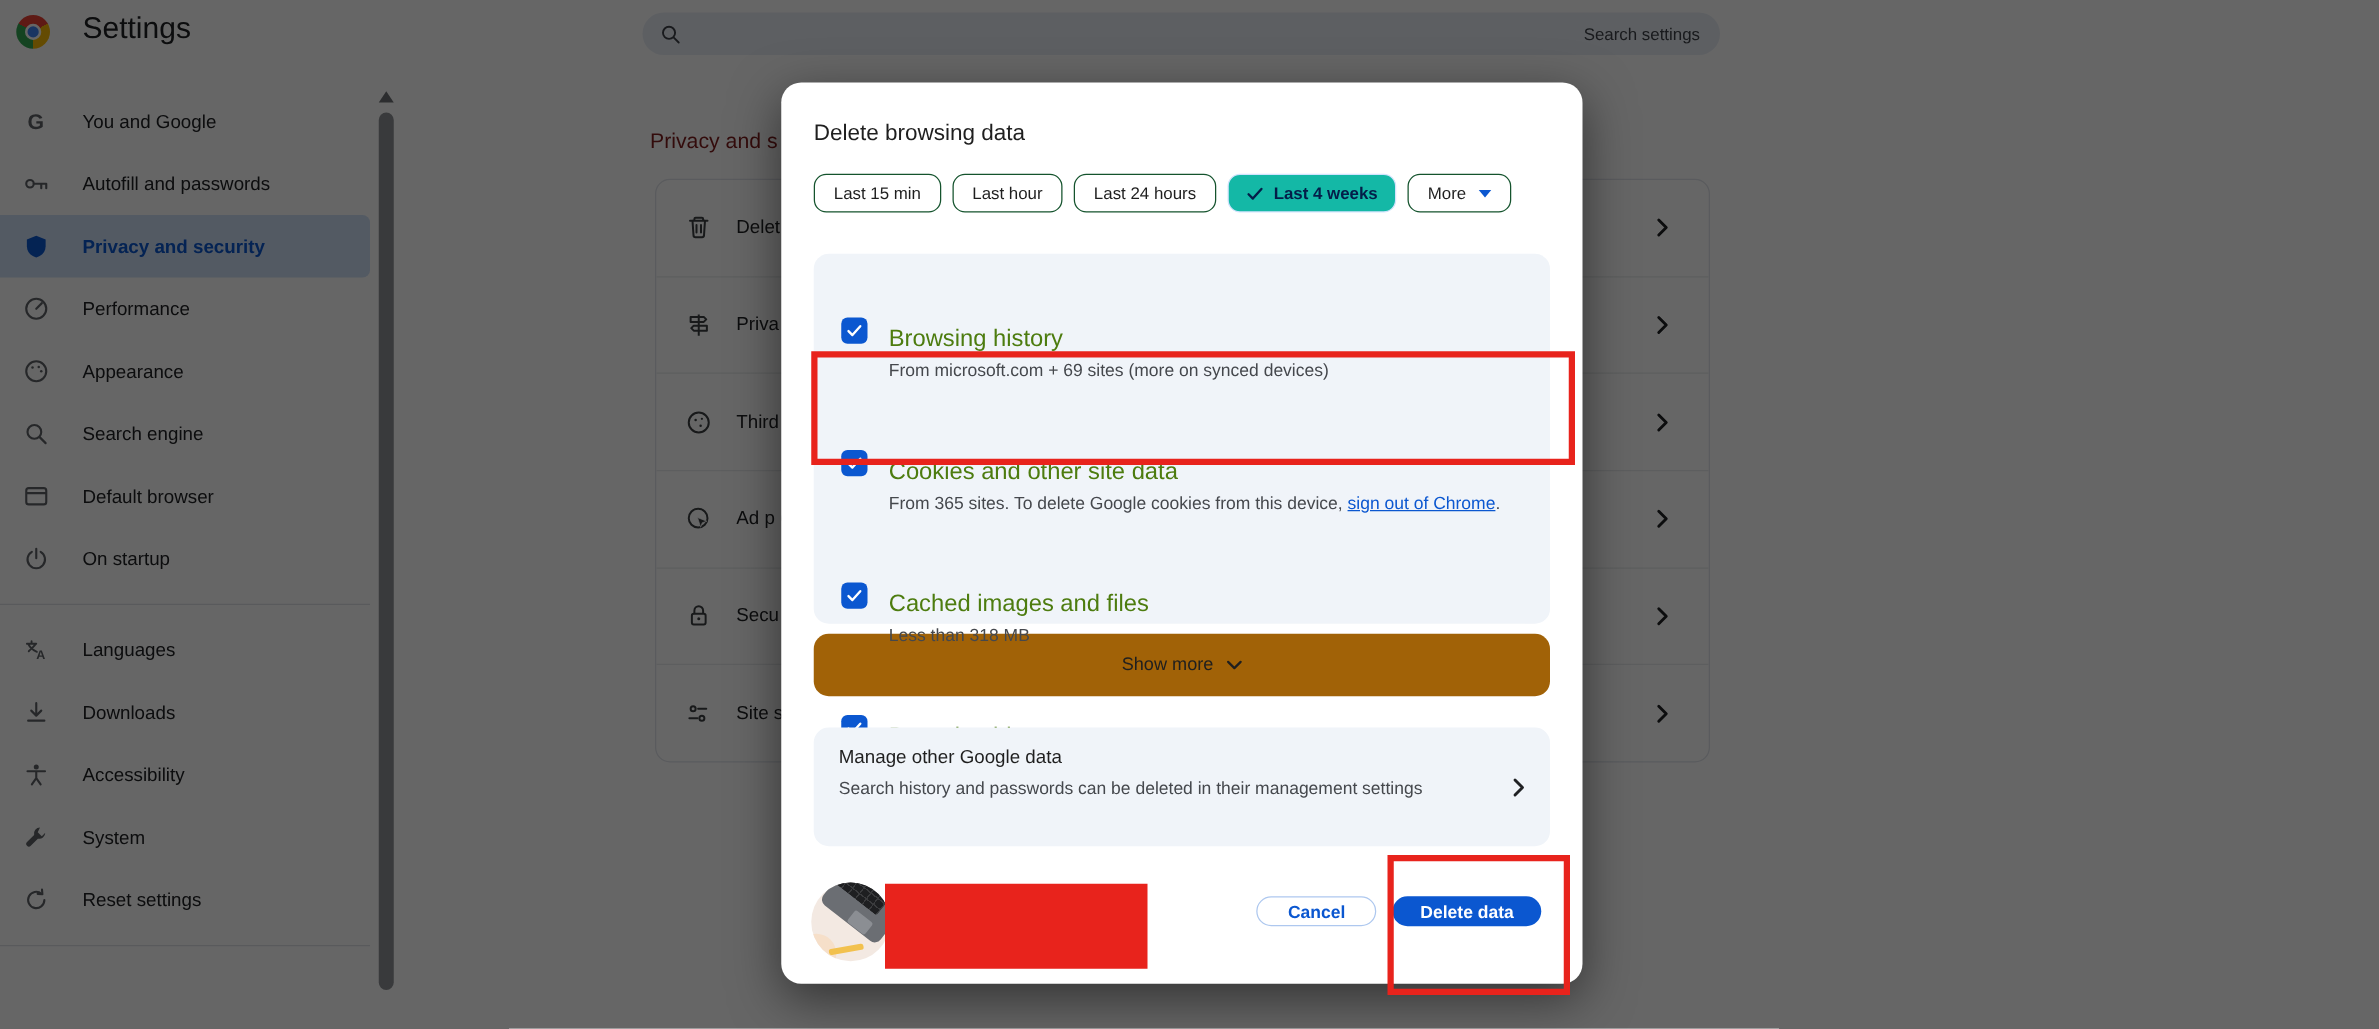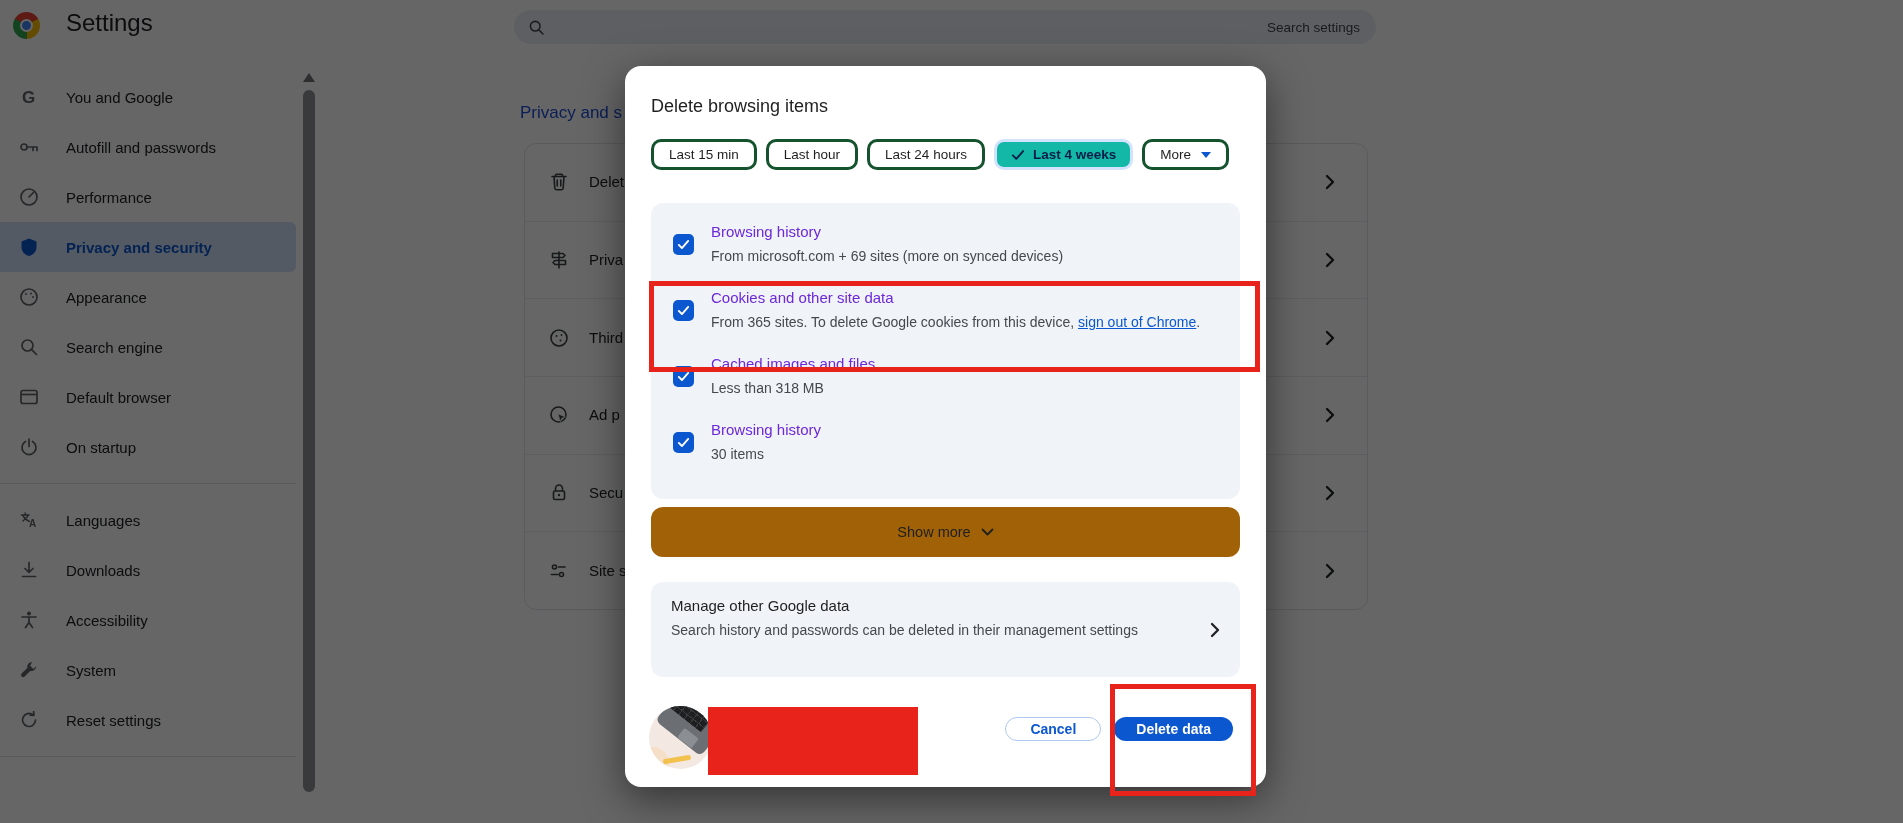--- a/index.html
+++ b/index.html
@@ -26,49 +26,49 @@
   .sb-item .lbl{font-size:15px;font-weight:500;color:#202124;}
   .sb-item.selected{background:#cfe0f8;border-radius:0 6px 6px 0;}
   .sb-item.selected .lbl{color:#0b57d0;font-weight:700;}
   .sb-icon{width:22px;height:22px;flex:0 0 22px;}
   .sb-divider{height:1px;background:#dfe1e5;margin:11px 0;}
 
   .sb-scroll-up{position:absolute;left:303px;top:73px;width:0;height:0;
     border-left:6px solid transparent;border-right:6px solid transparent;border-bottom:9px solid #6f7276;}
   .sb-scroll-thumb{position:absolute;left:303px;top:90px;width:12px;height:702px;border-radius:6px;background:#8f9296;}
 
-  .content-heading{position:absolute;left:520px;top:103px;font-size:17px;font-weight:500;color:#1d4ed8;}
+  .content-heading{position:absolute;left:520px;top:103px;font-size:17px;font-weight:500;color:#7f1d1d;}
   .card{position:absolute;left:524px;top:143px;width:844px;height:467px;background:#fff;
     border:1px solid #e0e3ea;border-radius:12px;box-sizing:border-box;display:flex;flex-direction:column;overflow:hidden;}
   .card-row{flex:1;display:flex;align-items:center;padding:0 30px 0 22px;gap:18px;border-bottom:1px solid #e8eaed;cursor:pointer;}
   .card-row:last-child{border-bottom:none;}
   .card-icon{width:24px;height:24px;flex:0 0 24px;}
   .card-texts{flex:1;overflow:hidden;}
   .card-title{font-size:15px;color:#202124;margin-bottom:6px;white-space:nowrap;}
   .card-sub{font-size:13.5px;color:#5f6368;white-space:nowrap;}
   .card-chevron{flex:0 0 12px;}
 
   
   .scrim{position:absolute;inset:0;background:rgba(0,0,0,0.60);z-index:10;}
 
   
   .dialog{position:absolute;left:625px;top:66px;width:641px;height:721px;background:#fff;border-radius:16px;
     box-shadow:0 12px 40px rgba(0,0,0,0.5);z-index:20;padding:0 26px;box-sizing:border-box;}
   .dlg-title{padding-top:30px;font-size:18px;font-weight:500;color:#1f1f1f;}
   .chips{margin-top:22px;display:flex;gap:9px;}
-  .chip{height:31px;border:3px solid #14532d;border-radius:10px;background:#fff;display:flex;align-items:center;
+  .chip{height:31px;border:1px solid #14532d;border-radius:10px;background:#fff;display:flex;align-items:center;
     padding:0 15px;font-size:13.5px;font-weight:500;color:#1f1f1f;cursor:pointer;gap:8px;box-sizing:border-box;}
   .chip.selected{background:#14b8a6;border-color:#d3e3fd;color:#041e49;font-weight:700;padding:0 14px;}
   .more-caret{width:0;height:0;border-left:5px solid transparent;border-right:5px solid transparent;border-top:6px solid #0b57d0;margin-left:2px;}
 
   .dlg-list{margin-top:33px;height:296px;background:#f0f4f9;border-radius:12px;padding:18px 20px 0 22px;box-sizing:border-box;}
   .dlg-row{display:flex;align-items:center;gap:17px;margin-bottom:20px;cursor:pointer;}
   .cbx{width:21px;height:21px;border-radius:5px;background:#0b57d0;flex:0 0 21px;display:flex;align-items:center;justify-content:center;}
   .dlg-row-texts{flex:1;}
-  .dlg-row-title{font-size:15px;font-weight:500;color:#6d28d9;line-height:21px;margin-bottom:3px;}
+  .dlg-row-title{font-size:19px;font-weight:500;color:#4d7c0f;line-height:21px;margin-bottom:3px;margin-top:40px;}
   .dlg-row-sub{font-size:14px;color:#45484d;line-height:22px;max-width:556px;}
   .dlg-row-sub a{color:#0b57d0;text-decoration:underline;}
 
   .show-more{margin-top:8px;height:50px;background:#a16207;border-radius:12px;display:flex;align-items:center;
     justify-content:center;gap:10px;font-size:14.5px;font-weight:500;color:#1f1f1f;cursor:pointer;}
 
   .manage{margin-top:25px;height:95px;background:#f0f4f9;border-radius:12px;padding:15px 44px 0 20px;
     box-sizing:border-box;position:relative;cursor:pointer;}
   .manage-title{font-size:15px;font-weight:500;color:#1f1f1f;margin-bottom:5px;}
   .manage-sub{font-size:14px;color:#45484d;line-height:22px;max-width:500px;}
@@ -127,36 +127,36 @@
     </div>
     <div class="sb-item">
       <span class="sb-icon">
           <svg viewBox="0 0 22 22" fill="none" stroke="#5f6368" stroke-width="1.7" stroke-linecap="round">
             <circle cx="6" cy="11" r="3"></circle>
             <path d="M9 11 H19 M15 11 V14.5 M19 11 V14.5"></path>
           </svg>
         </span>
       <span class="lbl">Autofill and passwords</span>
     </div>
+    <div class="sb-item selected">
+      <span class="sb-icon">
+          <svg viewBox="0 0 22 22">
+            <path d="M11 2.5 L18.5 5.5 V11 C18.5 15.5 15.5 18.7 11 20 C6.5 18.7 3.5 15.5 3.5 11 V5.5 Z" fill="#0b57d0"></path>
+          </svg>
+        </span>
+      <span class="lbl">Privacy and security</span>
+    </div>
     <div class="sb-item">
       <span class="sb-icon">
           <svg viewBox="0 0 22 22" fill="none" stroke="#5f6368" stroke-width="1.7" stroke-linecap="round">
             <circle cx="11" cy="11" r="8"></circle>
             <path d="M11 11 L15.5 6.5"></path>
           </svg>
         </span>
       <span class="lbl">Performance</span>
-    </div>
-    <div class="sb-item selected">
-      <span class="sb-icon">
-          <svg viewBox="0 0 22 22">
-            <path d="M11 2.5 L18.5 5.5 V11 C18.5 15.5 15.5 18.7 11 20 C6.5 18.7 3.5 15.5 3.5 11 V5.5 Z" fill="#0b57d0"></path>
-          </svg>
-        </span>
-      <span class="lbl">Privacy and security</span>
     </div>
     <div class="sb-item">
       <span class="sb-icon">
           <svg viewBox="0 0 22 22" fill="none" stroke="#5f6368" stroke-width="1.7">
             <circle cx="11" cy="11" r="8"></circle>
             <circle cx="8" cy="8" r="1" fill="#5f6368" stroke="none"></circle>
             <circle cx="13" cy="7.5" r="1" fill="#5f6368" stroke="none"></circle>
             <circle cx="15" cy="11" r="1" fill="#5f6368" stroke="none"></circle>
           </svg>
         </span>
@@ -348,21 +348,21 @@
             <path d="M2 2 L8 8 L2 14" stroke="#202124" stroke-width="2.3" fill="none" stroke-linecap="round" stroke-linejoin="round"></path>
           </svg>
         </span>
     </div>
   </div>
 </div>
 
 <div class="scrim"></div>
 
 <div class="dialog">
-  <div class="dlg-title">Delete browsing items</div>
+  <div class="dlg-title">Delete browsing data</div>
 
   <div class="chips">
     <div class="chip">
       <span>Last 15 min</span>
     </div>
     <div class="chip">
       <span>Last hour</span>
     </div>
     <div class="chip">
       <span>Last 24 hours</span>

